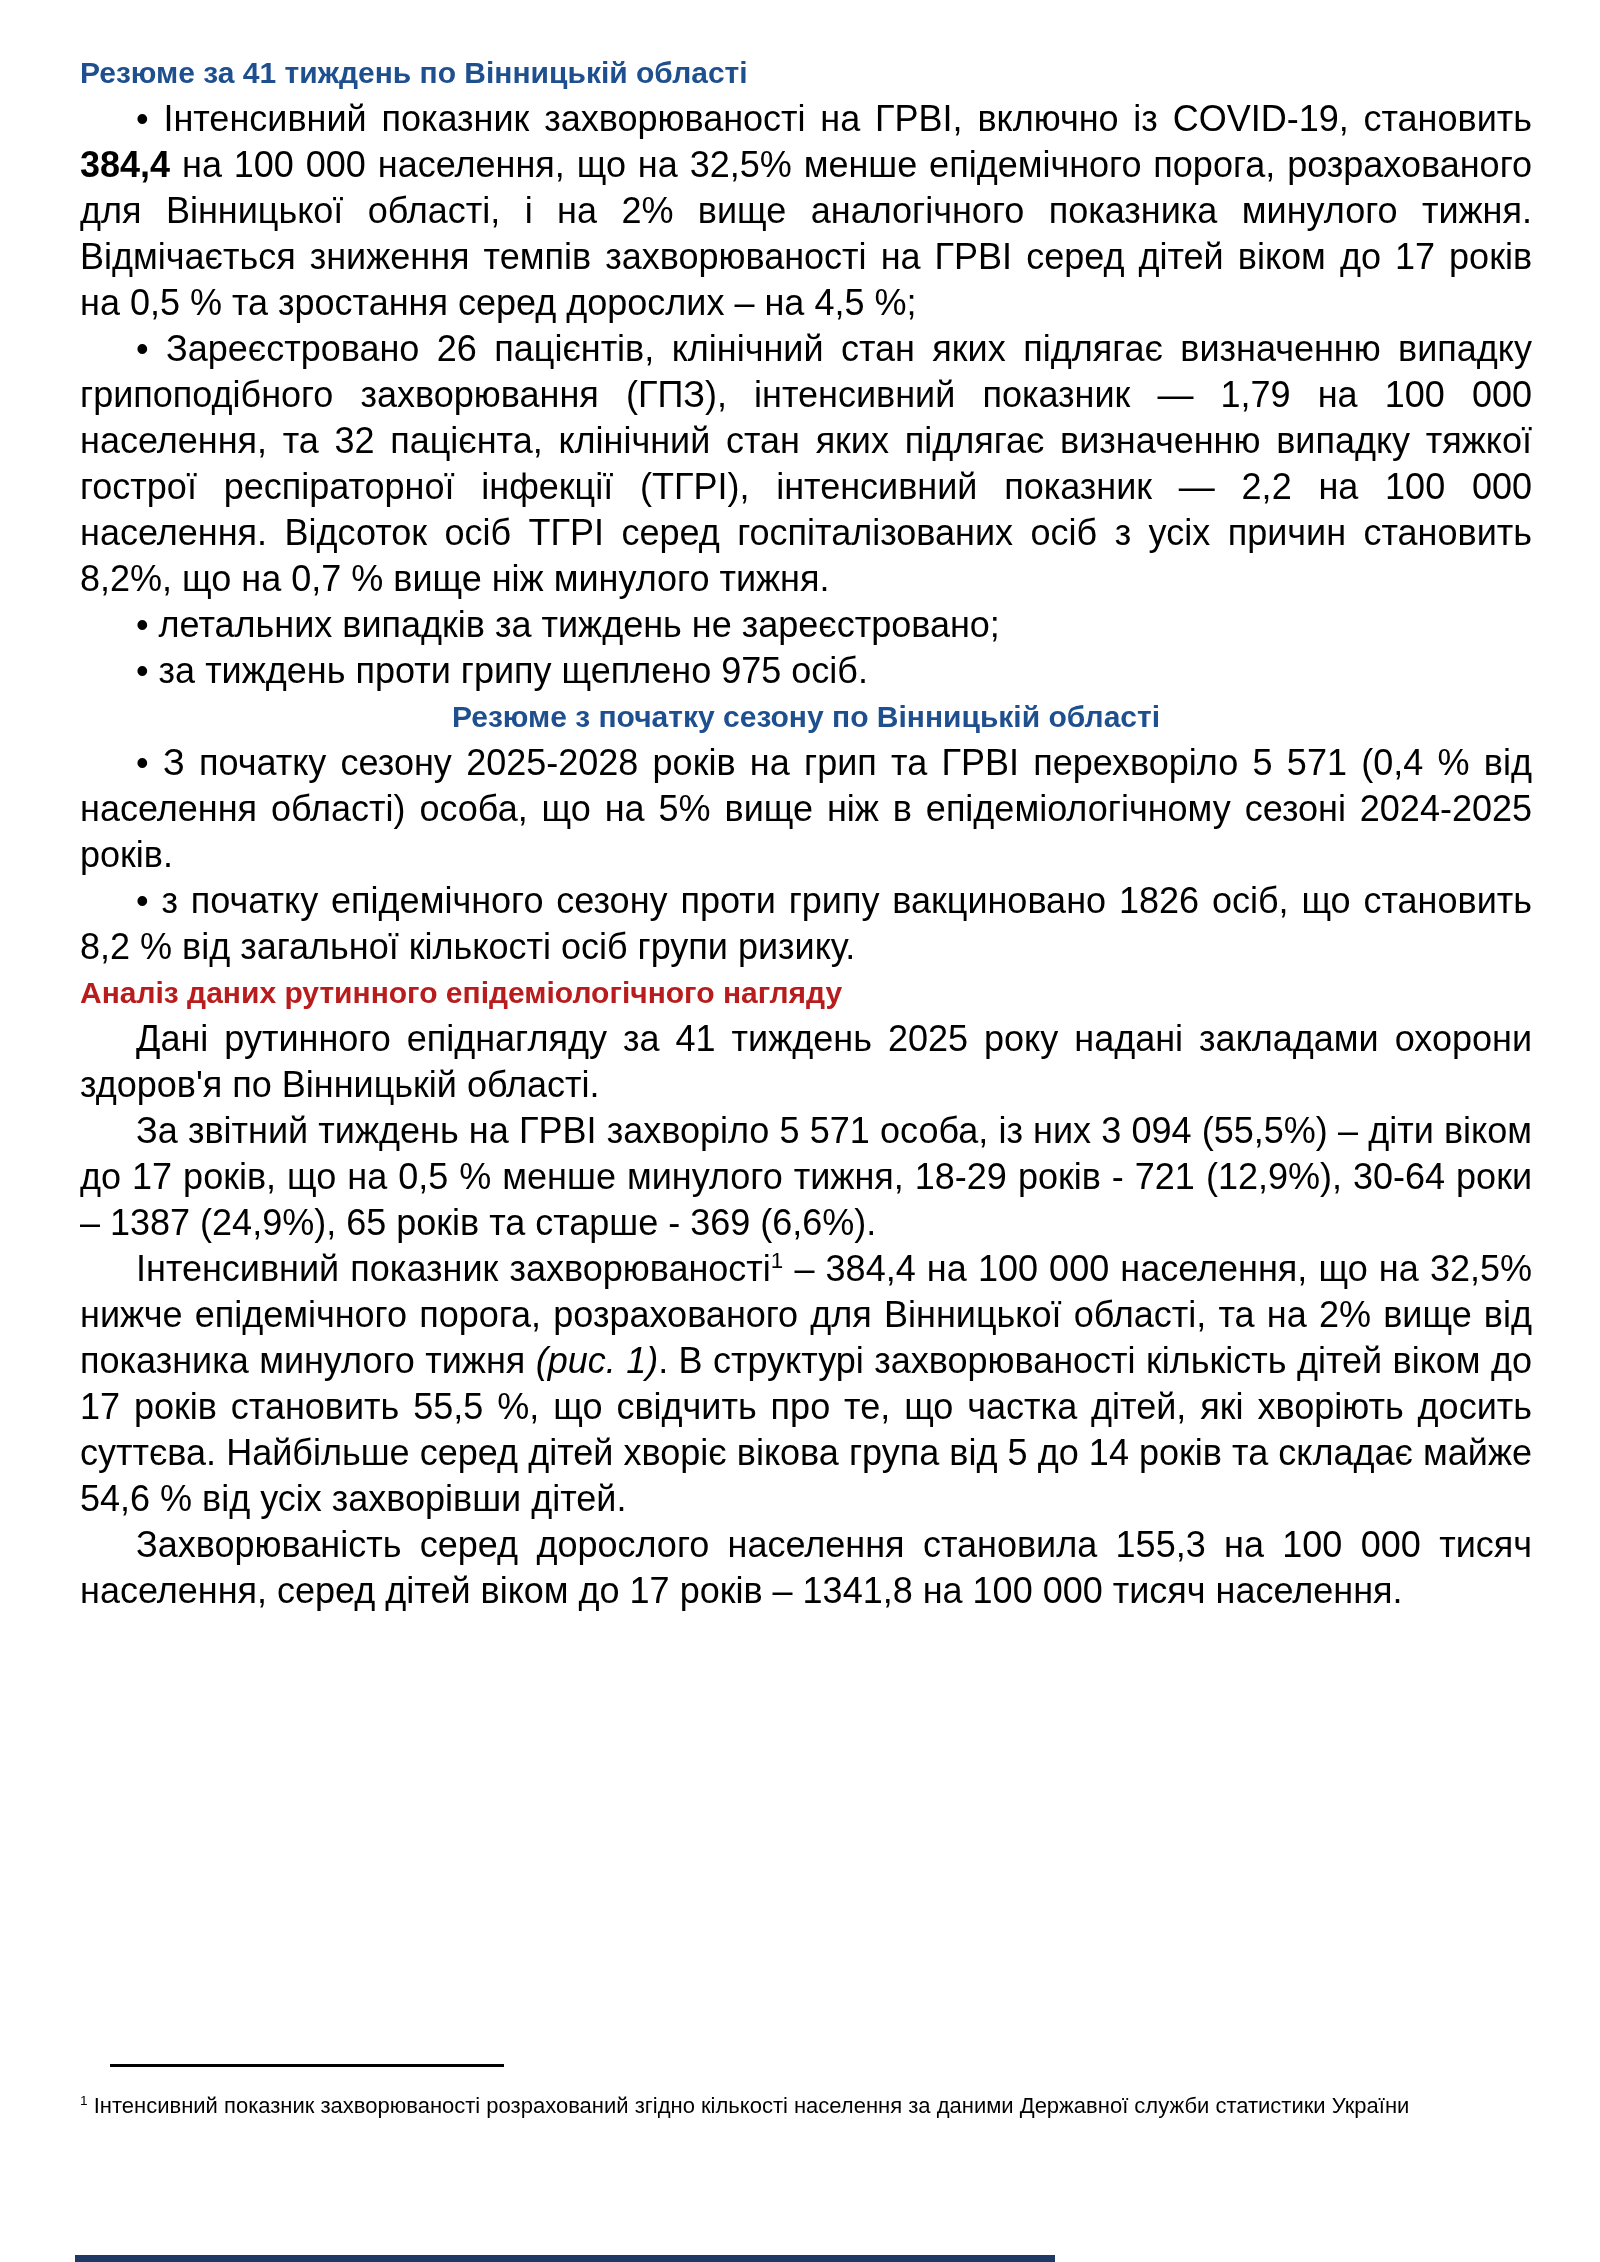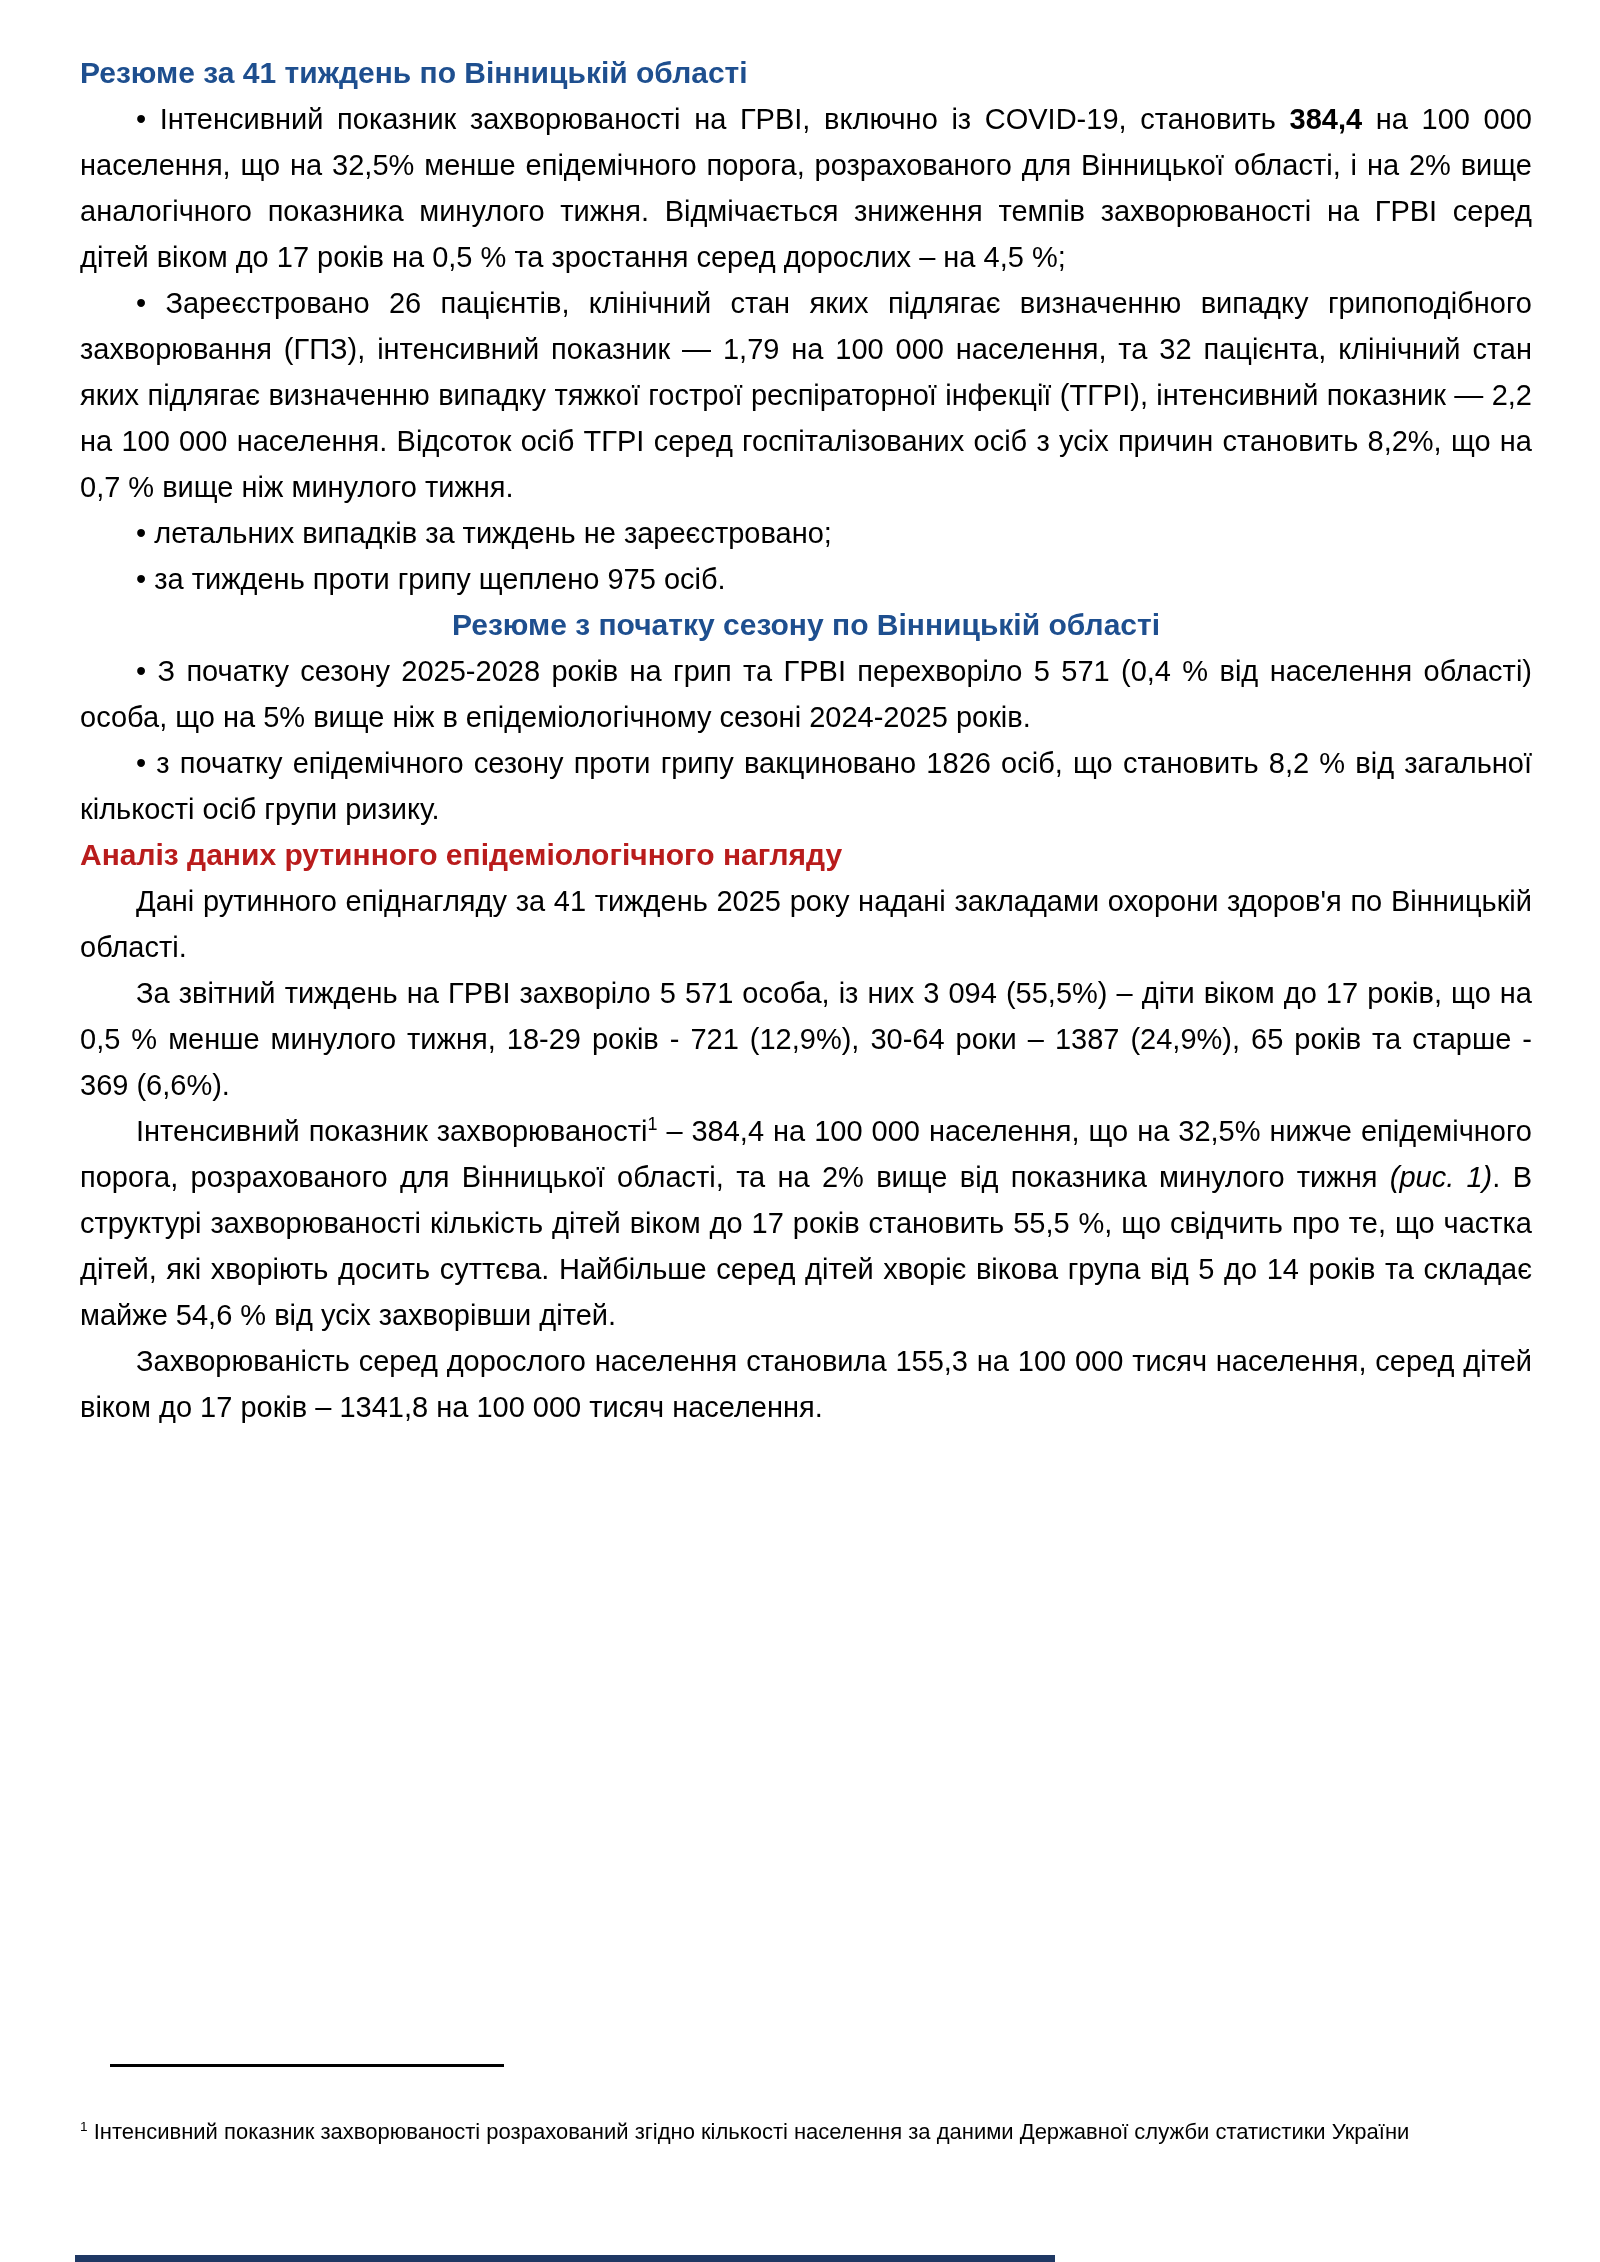--- a/index.html
+++ b/index.html
@@ -20,21 +20,21 @@
     top:50px;
   }
   .heading{
     font-size:30px;
     font-weight:bold;
     line-height:46px;
     margin:0;
     text-align:left;
   }
   .para{
-    font-size:29px;
+    font-size:36px;
     line-height:46px;
     margin:0;
     text-align:justify;
     text-indent:56px;
   }
   .seg-bold{font-weight:bold;}
   .seg-italic{font-style:italic;margin-top:30px;}
   .seg-sup{vertical-align:super;font-size:0.62em;line-height:0;}
   .footnote-separator{
     position:absolute;
@@ -45,21 +45,20 @@
     background:#000000;
   }
   .footnote{
     position:absolute;
     left:80px;
     right:120px;
     top:2086px;
     font-size:22px;
     line-height:40px;
     text-align:left;
-    margin-top:26px;
   }
   .bottom-bar{
     position:absolute;
     left:75px;
     bottom:0;
     width:980px;
     height:7px;
   }
 </style>
 </head>

